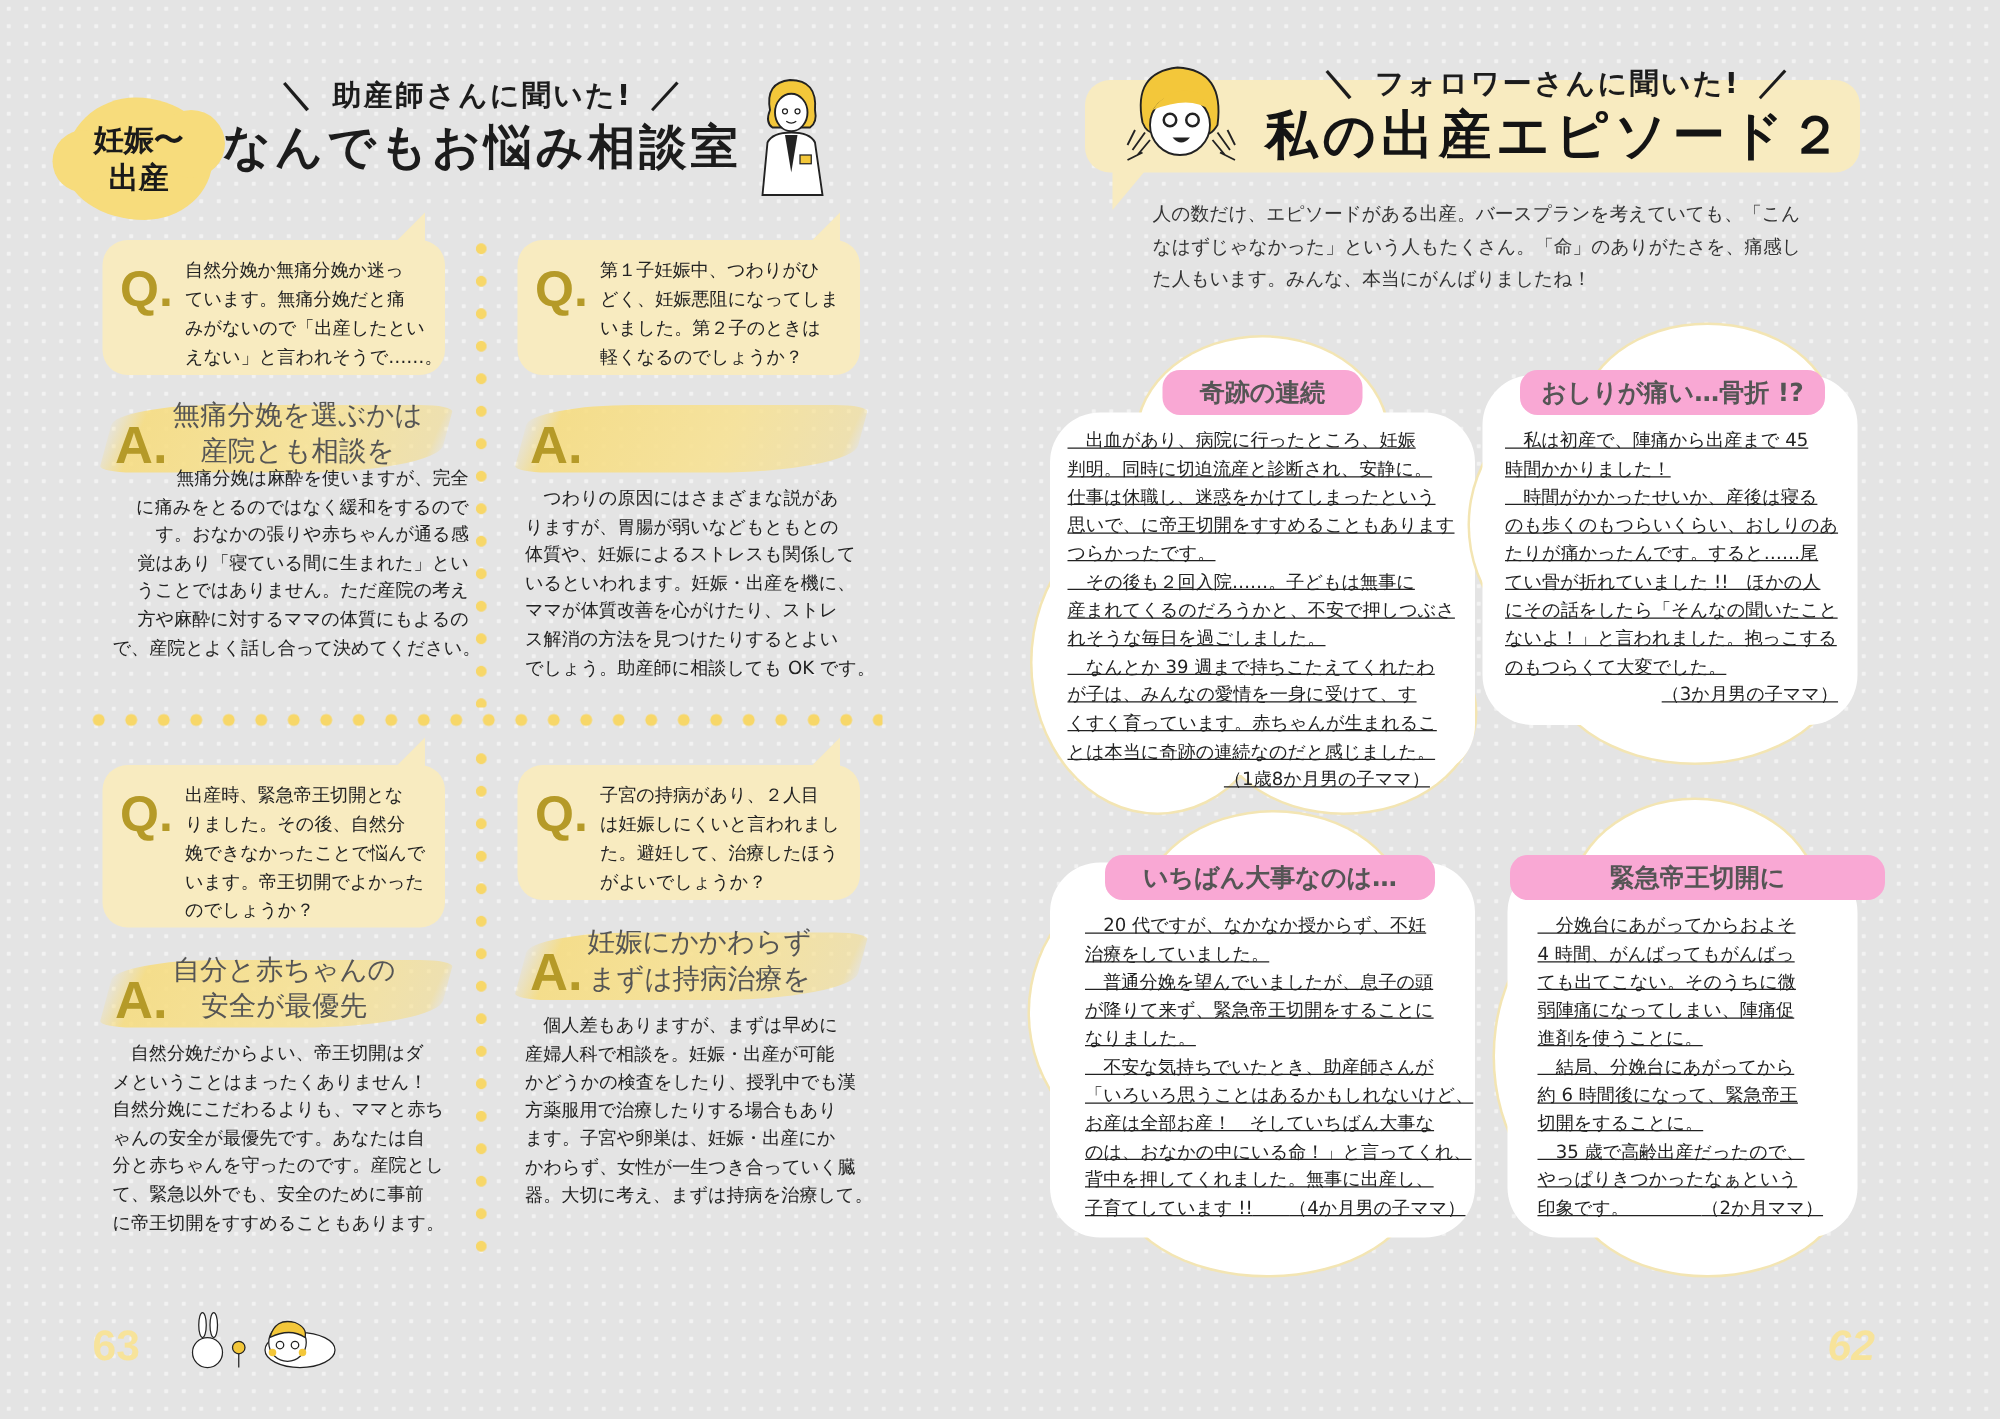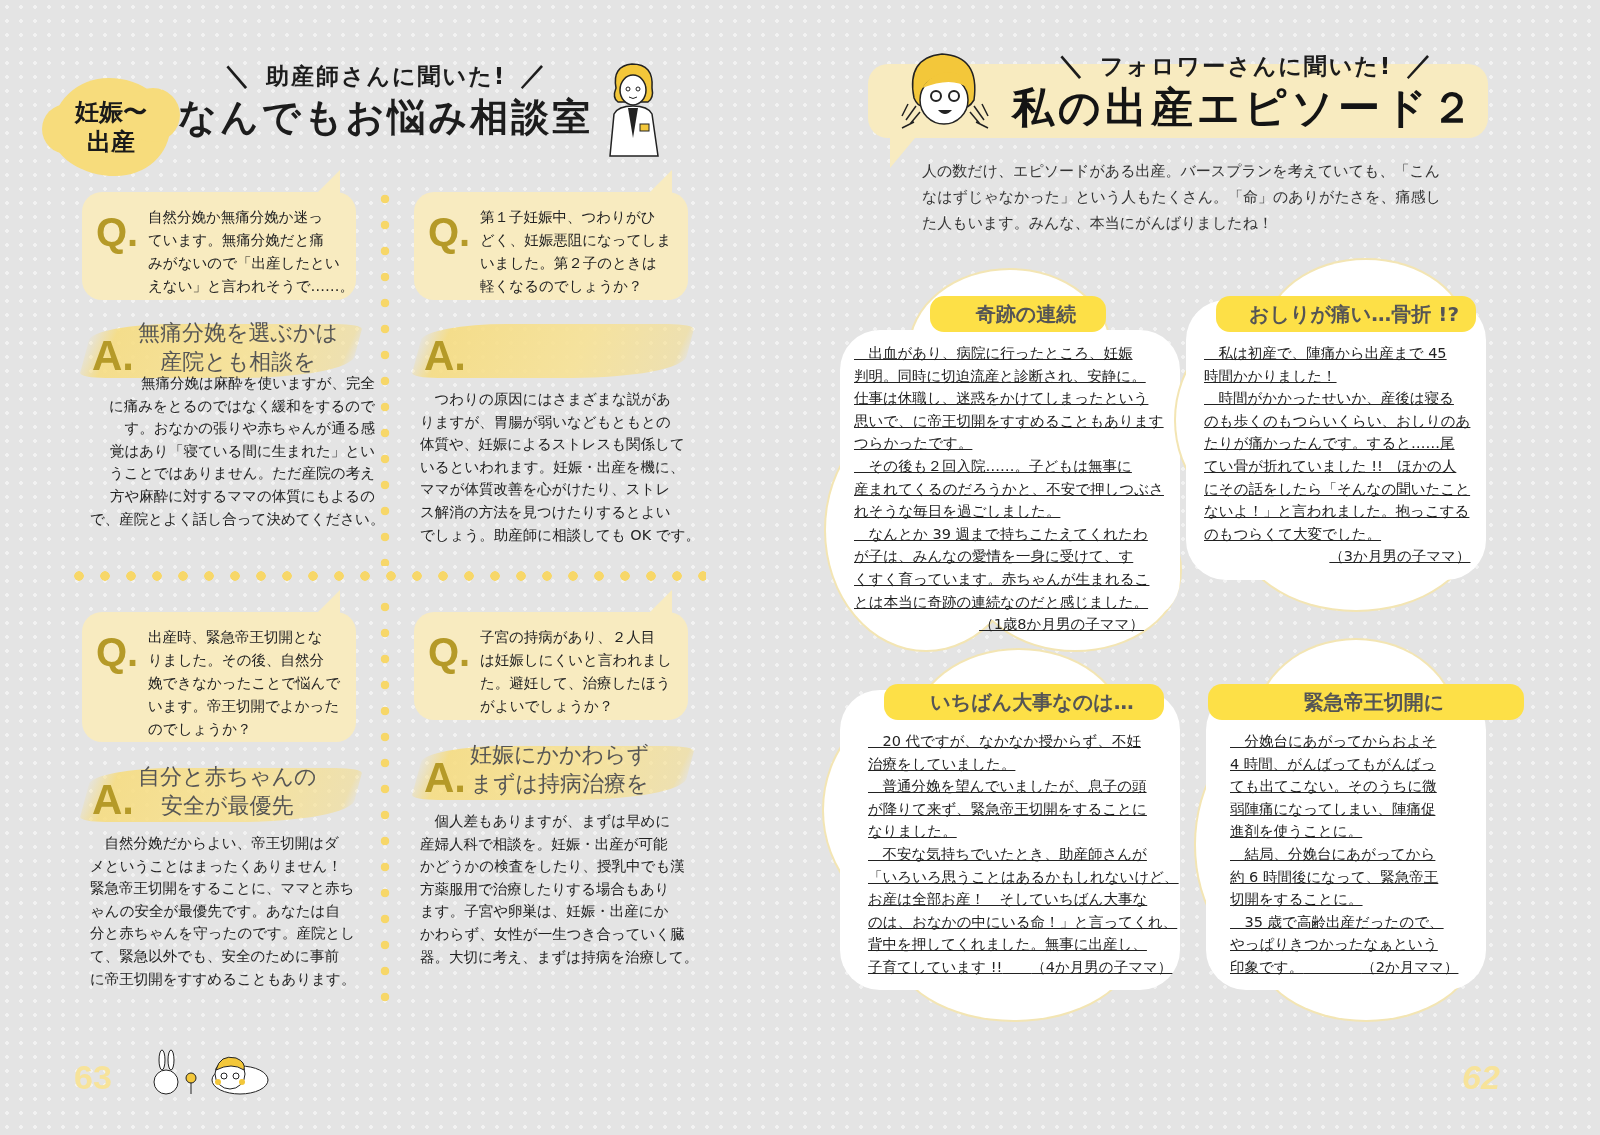--- a/index.html
+++ b/index.html
@@ -105,22 +105,22 @@
     left:922px; top:158px; font-size:15px; line-height:26px; color:#333; width:560px;
   }
 
   .cloud { position:absolute; }
   .cloud .blob {
     position:absolute; background:#fff; border-radius:50%;
     box-shadow:0 0 0 2px #f3e5b3;
   }
   .cloud .fill { position:absolute; background:#fff; border-radius:40px; }
   .ctag {
-    position:absolute; background:#fde047; border-radius:14px;
-    font-size:20px; font-weight:bold; color:#555; text-align:center; line-height:36px; height:36px;padding-left:16px;
+    position:absolute; background:#f9a8d4; border-radius:14px;
+    font-size:20px; font-weight:bold; color:#555; text-align:center; line-height:36px; height:36px;
   }
   .cbody {
     position:absolute; font-size:14.5px; line-height:22.6px; color:#222;text-decoration:underline;
   }
 </style>
 </head>
 <body>
 
 <div class="abs badge">
   <span>妊娠〜</span>
@@ -214,21 +214,21 @@
   <div class="brush"></div>
   <div class="aletter">A.</div>
   <div class="atitle">
     <span class="line">自分と赤ちゃんの</span>
     <span class="line">安全が最優先</span>
   </div>
 </div>
 <div class="abody" style="left:90px;top:832px;">
   <span class="line">　自然分娩だからよい、帝王切開はダ</span>
   <span class="line">メということはまったくありません！</span>
-  <span class="line">緊急帝王切開をすることに、ママと赤ち</span>
+  <span class="line">自然分娩にこだわるよりも、ママと赤ち</span>
   <span class="line">ゃんの安全が最優先です。あなたは自</span>
   <span class="line">分と赤ちゃんを守ったのです。産院とし</span>
   <span class="line">て、緊急以外でも、安全のために事前</span>
   <span class="line">に帝王切開をすすめることもあります。</span>
 </div>
 
 <div class="qbox" style="left:414px;top:612px;width:274px;height:108px;">
   <div class="tail"></div>
   <div class="qletter">Q.</div>
   <div class="qtext">

